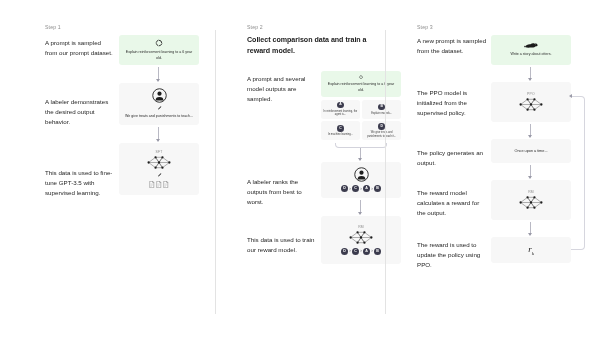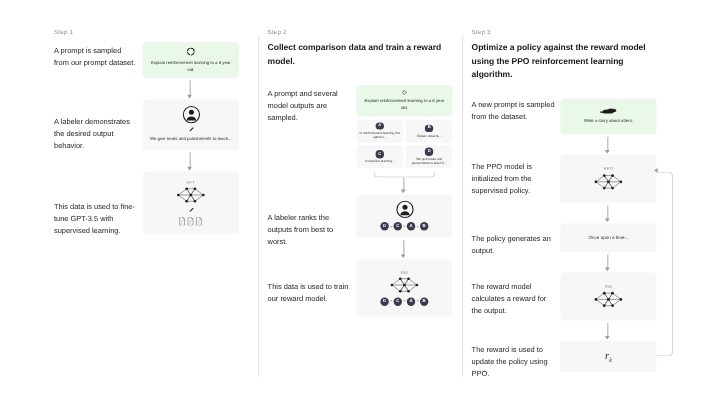--- a/index.html
+++ b/index.html
@@ -20,21 +20,21 @@
     position: absolute;
     left: 45px; top: 24px;
     width: 512px; height: 296px;
     display: flex;
   }
   .col {
     position: relative;
     width: 170px;
     padding-right: 10px;
   }
-  .col + .col { padding-left: 8px; }
+  .col + .col { padding-left: 32px; }
   .divider {
     position: absolute;
     top: 6px; bottom: 6px;
     left: 0; width: 1px;
     background: #e3e3e3;
   }
 
   .step-label {
     font-size: 5.2px;
     color: #8e8e8e;
@@ -393,21 +393,20 @@
               <div class="chip">B</div>
             </div>
           </div>
         </div>
       </div>
     </div>
 
     <div class="col">
       <div class="divider"></div>
       <div class="step-label">Step 3</div>
-      <div class="step-title">Optimize a policy against the reward model using the PPO reinforcement learning algorithm.</div>
 
       <div class="body-row">
         <div class="captions">
           <div class="caption" style="top:1px">A new prompt is sampled from the dataset.</div>
           <div class="caption" style="top:53px">The PPO model is initialized from the supervised policy.</div>
           <div class="caption" style="top:113px">The policy generates an output.</div>
           <div class="caption" style="top:153px">The reward model calculates a reward for the output.</div>
           <div class="caption" style="top:205px">The reward is used to update the policy using PPO.</div>
         </div>
 

